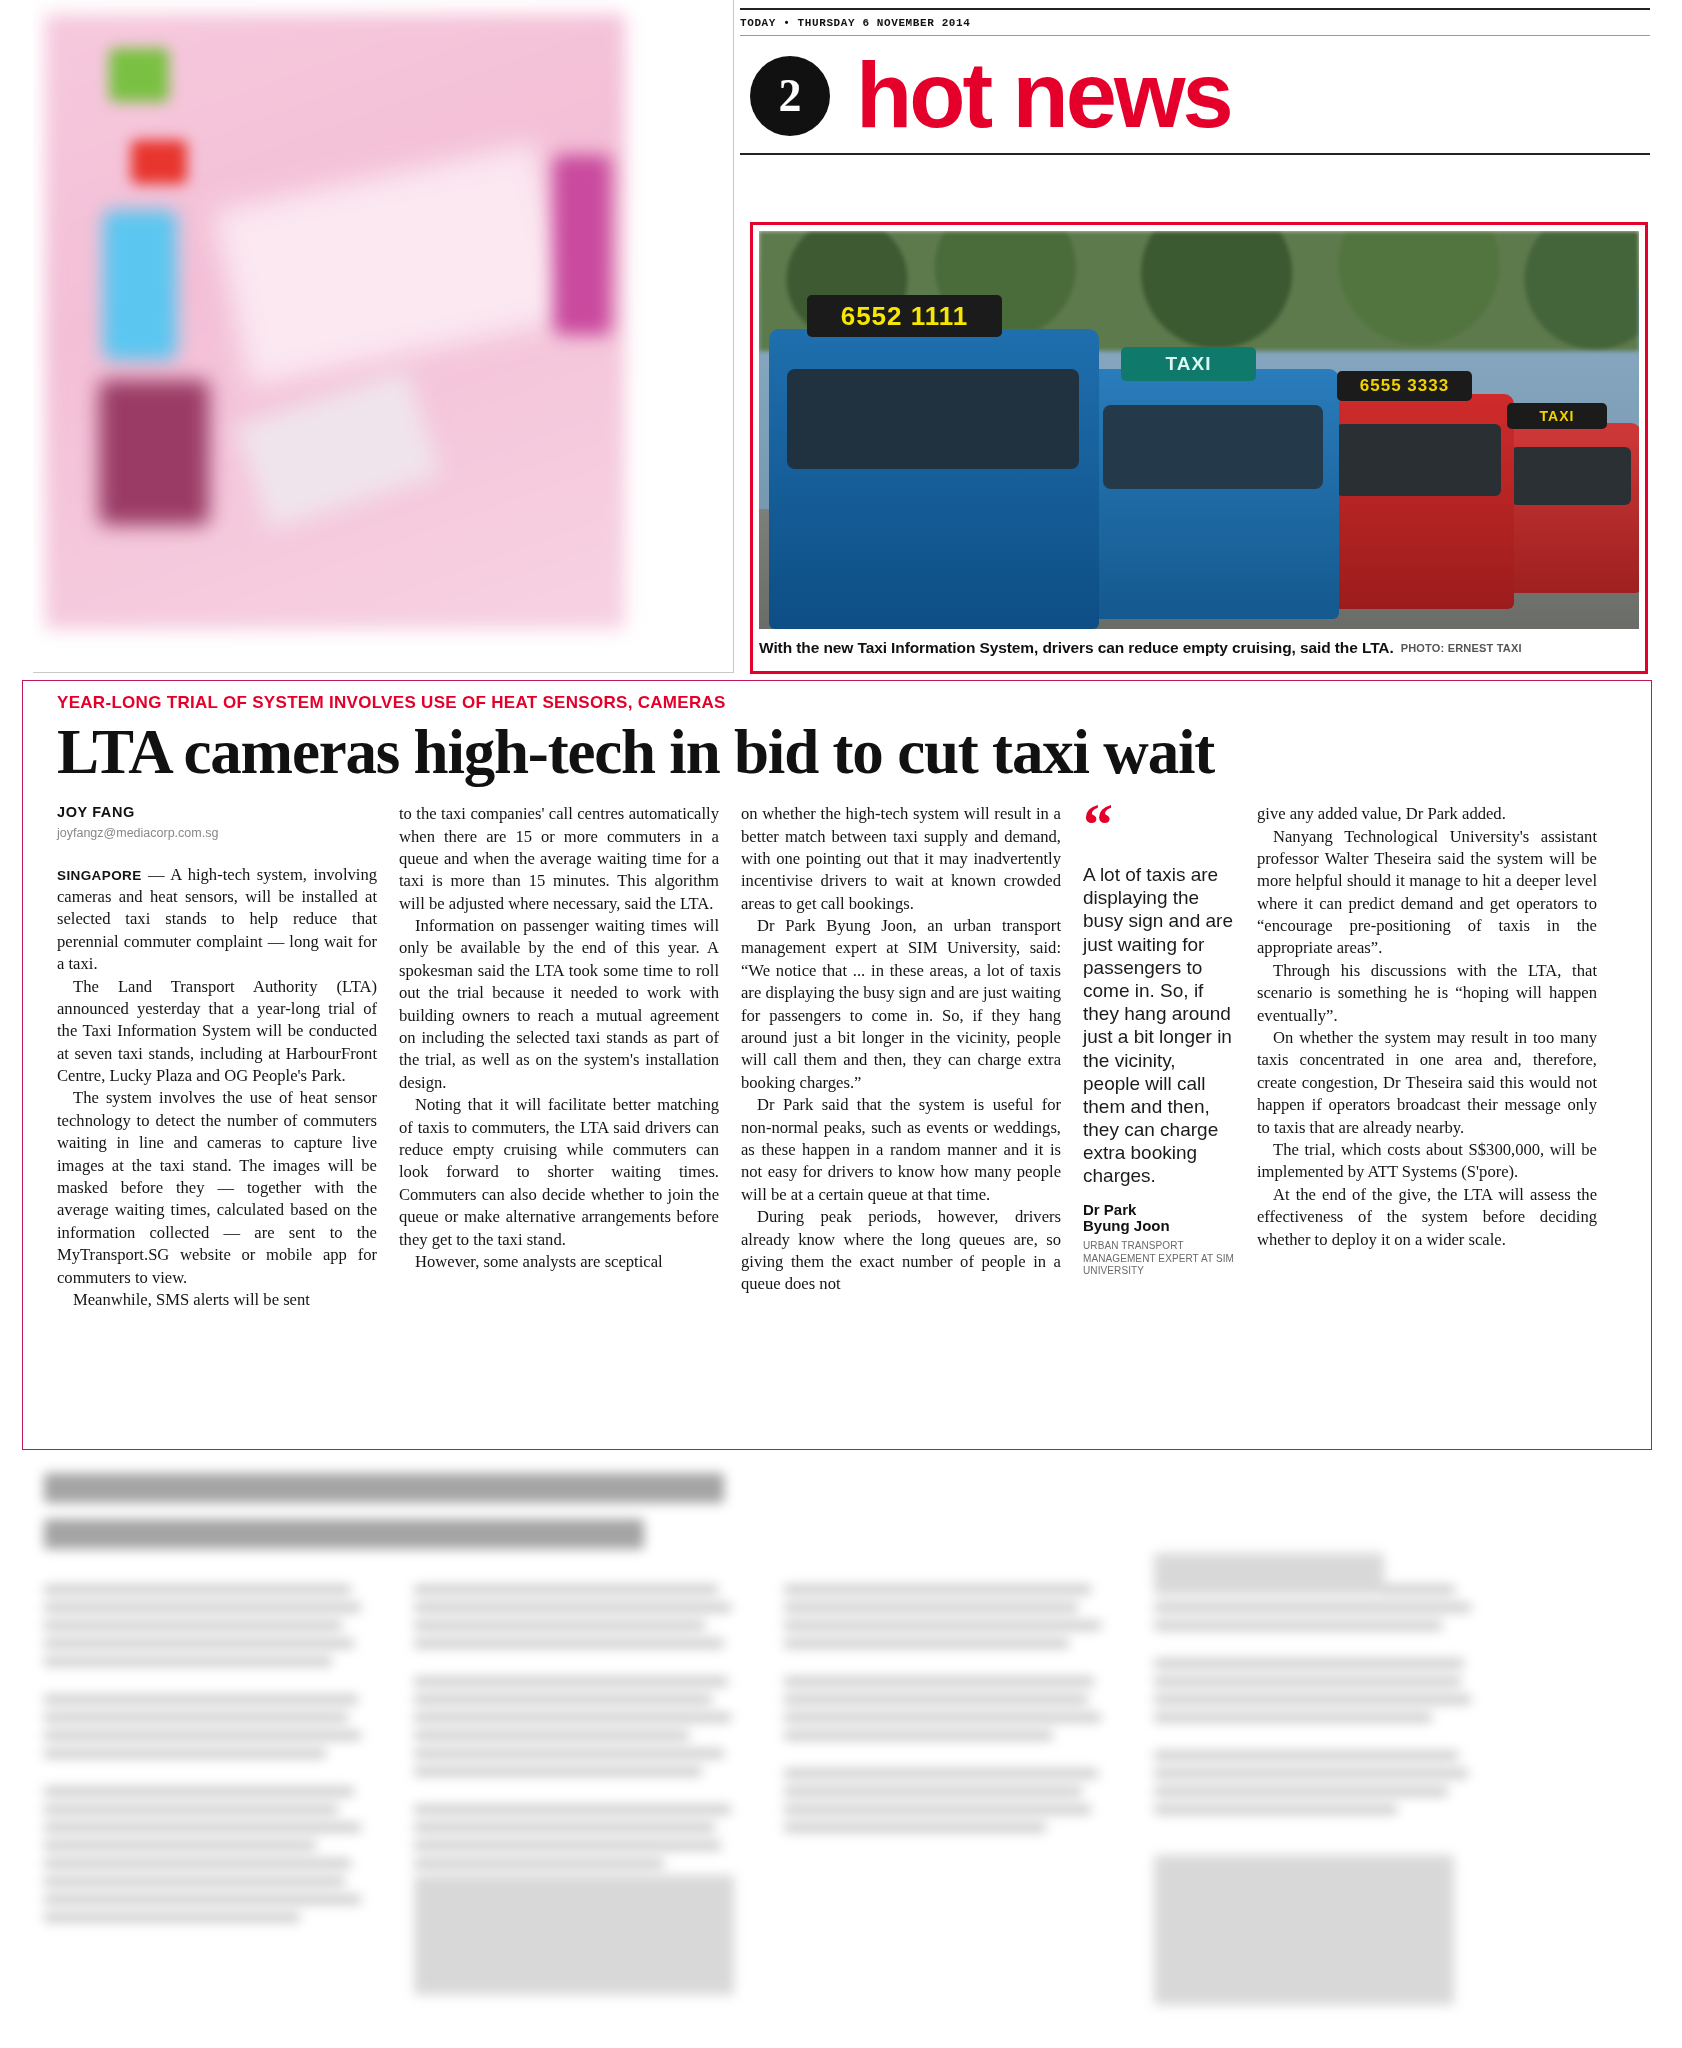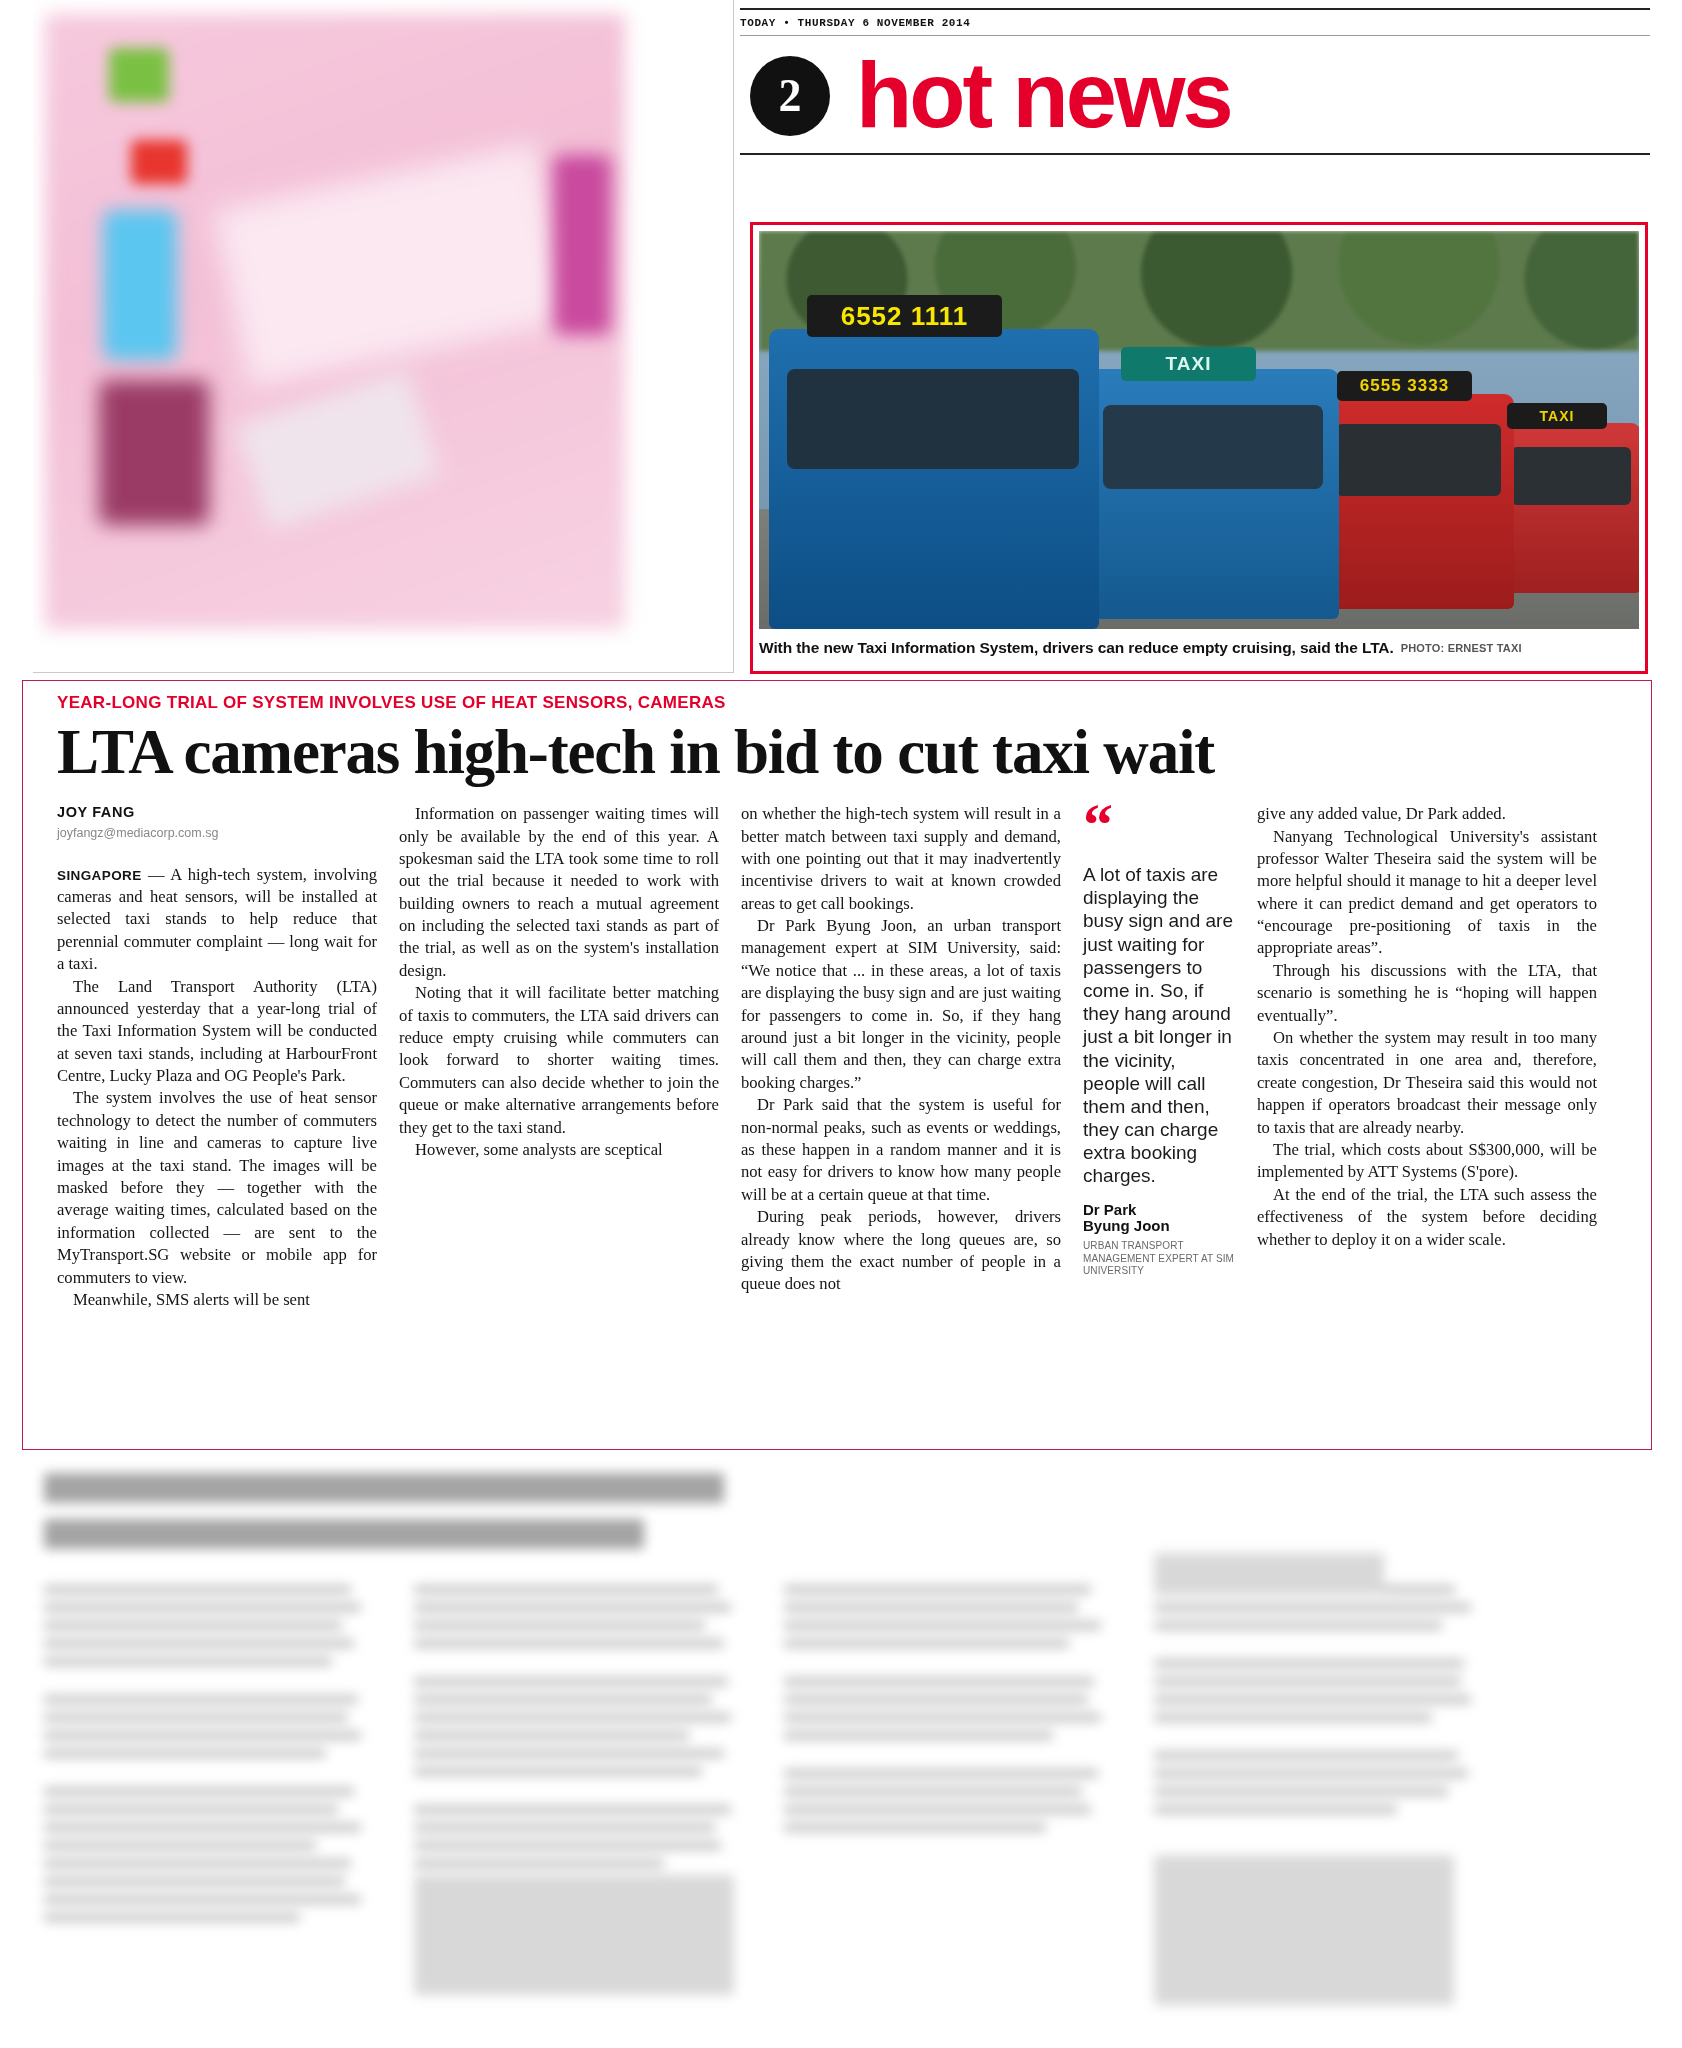--- a/index.html
+++ b/index.html
@@ -384,20 +384,21 @@
       <div class="col">
         <div class="byline-name">JOY FANG</div>
         <div class="byline-mail">joyfangz@mediacorp.com.sg</div>
         <p class="first"><span class="dateline">SINGAPORE</span><span> — A high-tech system, involving cameras and heat sensors, will be installed at selected taxi stands to help reduce that perennial commuter complaint — long wait for a taxi.</span></p>
         <p>The Land Transport Authority (LTA) announced yesterday that a year-long trial of the Taxi Information System will be conducted at seven taxi stands, including at HarbourFront Centre, Lucky Plaza and OG People's Park.</p>
         <p>The system involves the use of heat sensor technology to detect the number of commuters waiting in line and cameras to capture live images at the taxi stand. The images will be masked before they — together with the average waiting times, calculated based on the information collected — are sent to the MyTransport.SG website or mobile app for commuters to view.</p>
         <p>Meanwhile, SMS alerts will be sent</p>
       </div>
 
       <div class="col">
+        <p class="first">to the taxi companies' call centres automatically when there are 15 or more commuters in a queue and when the average waiting time for a taxi is more than 15 minutes. This algorithm will be adjusted where necessary, said the LTA.</p>
         <p>Information on passenger waiting times will only be available by the end of this year. A spokesman said the LTA took some time to roll out the trial because it needed to work with building owners to reach a mutual agreement on including the selected taxi stands as part of the trial, as well as on the system's installation design.</p>
         <p>Noting that it will facilitate better matching of taxis to commuters, the LTA said drivers can reduce empty cruising while commuters can look forward to shorter waiting times. Commuters can also decide whether to join the queue or make alternative arrangements before they get to the taxi stand.</p>
         <p>However, some analysts are sceptical</p>
       </div>
 
       <div class="col">
         <p class="first">on whether the high-tech system will result in a better match between taxi supply and demand, with one pointing out that it may inadvertently incentivise drivers to wait at known crowded areas to get call bookings.</p>
         <p>Dr Park Byung Joon, an urban transport management expert at SIM University, said: “We notice that ... in these areas, a lot of taxis are displaying the busy sign and are just waiting for passengers to come in. So, if they hang around just a bit longer in the vicinity, people will call them and then, they can charge extra booking charges.”</p>
         <p>Dr Park said that the system is useful for non-normal peaks, such as events or weddings, as these happen in a random manner and it is not easy for drivers to know how many people will be at a certain queue at that time.</p>
         <p>During peak periods, however, drivers already know where the long queues are, so giving them the exact number of people in a queue does not</p>
@@ -410,21 +411,21 @@
 Byung Joon</div>
         <div class="pq-role">URBAN TRANSPORT MANAGEMENT EXPERT AT SIM UNIVERSITY</div>
       </div>
 
       <div class="col last">
         <p class="first">give any added value, Dr Park added.</p>
         <p>Nanyang Technological University's assistant professor Walter Theseira said the system will be more helpful should it manage to hit a deeper level where it can predict demand and get operators to “encourage pre-positioning of taxis in the appropriate areas”.</p>
         <p>Through his discussions with the LTA, that scenario is something he is “hoping will happen eventually”.</p>
         <p>On whether the system may result in too many taxis concentrated in one area and, therefore, create congestion, Dr Theseira said this would not happen if operators broadcast their message only to taxis that are already nearby.</p>
         <p>The trial, which costs about S$300,000, will be implemented by ATT Systems (S'pore).</p>
-        <p>At the end of the trial, the LTA such assess the effectiveness of the system before deciding whether to deploy it on a wider scale.</p>
+        <p>At the end of the give, the LTA will assess the effectiveness of the system before deciding whether to deploy it on a wider scale.</p>
       </div>
 
     </div>
   </div>
 
   <div class="bottom-blur">
     <div class="bb-head"></div>
     <div class="bb-head2"></div>
 
     <div class="bb-col" style="left:22px;">

